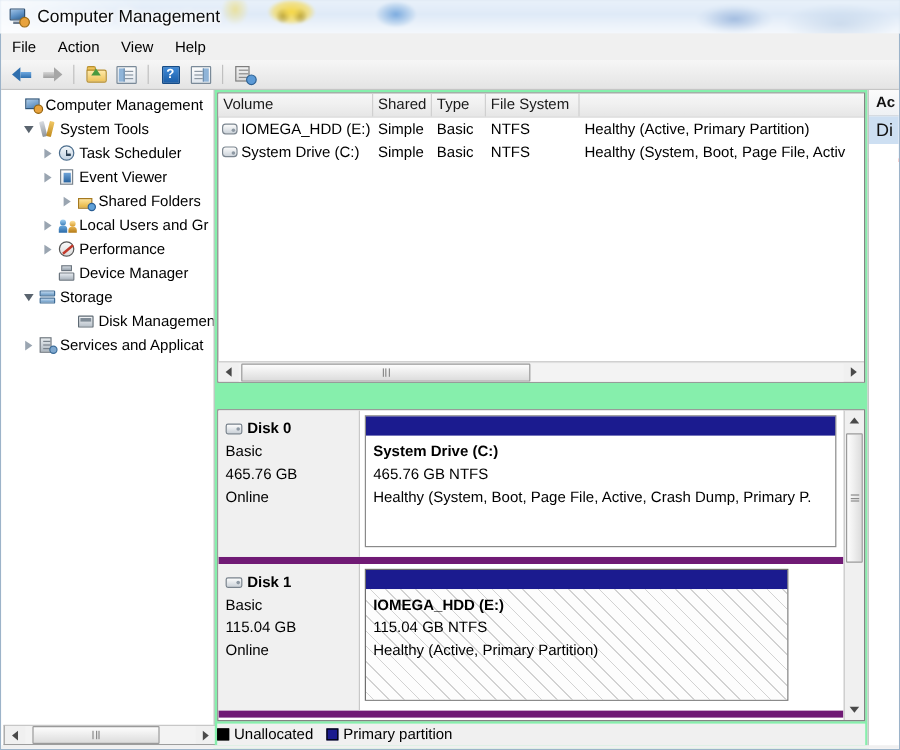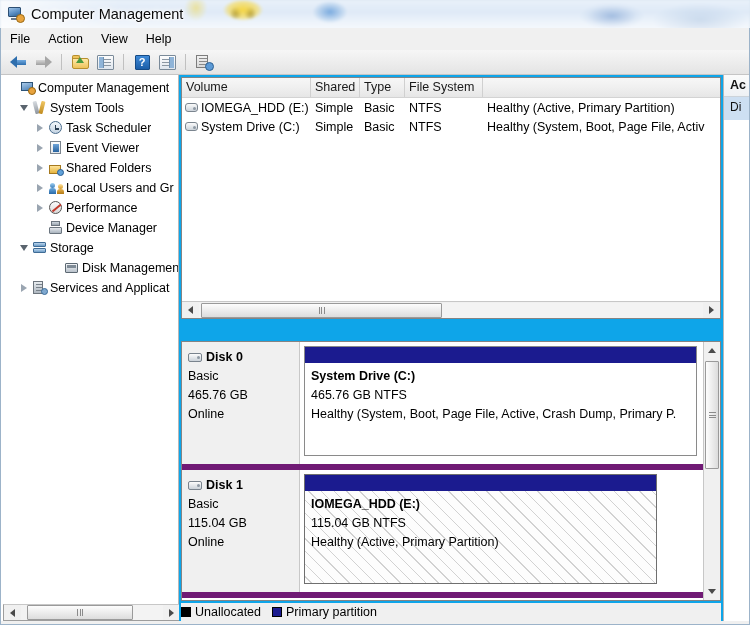--- a/index.html
+++ b/index.html
@@ -243,21 +243,21 @@
     background: linear-gradient(180deg,#e8ecef,#aeb7c0); border: 1px solid #6d757d; }
   .i-services .b i { position: absolute; left: 2px; width: 6px; height: 1px; background: #79828b; display:block; }
   .i-services .g { position: absolute; right: -1px; bottom: 0px; width: 7px; height: 7px;
     background: #7fa8cf; border: 1px solid #3b6c99; border-radius: 50%; }
 
   
   #content {
     flex: 1; height: 549px; position: relative; display: flex;
   }
   #center {
-    width: 544px; height: 549px; position: relative; background: #0ea5e9;
+    width: 544px; height: 549px; position: relative; background: #86efac;
   }
 
   
   #vollist {
     position: absolute; left: 2px; top: 2px; width: 540px; height: 242px;
     background: #fff; border: 1px solid #848484;
   }
   #volheader {
     display: flex; height: 20px;
     background: linear-gradient(180deg,#f7f7f7 0%, #f0f0f0 48%, #e6e6e6 100%);
@@ -380,21 +380,21 @@
     border-left: 1px solid #b7b7b7; position: relative; overflow: hidden;
   }
   #act-header {
     height: 22px; background: linear-gradient(180deg,#fbfbfb,#eef1f4);
     border-bottom: 1px solid #ccd3da;
     font-weight: bold; font-size: 12.5px; color: #111;
     padding: 3px 0 0 6px; white-space: nowrap; overflow: hidden;
   }
   #act-item {
     height: 38px; background: #cddff2; border-bottom: 3px solid #ef4444;
-    font-size: 12px; color: #111; padding: 3px 0 0 6px;
+    font-size: 15px; color: #111; padding: 3px 0 0 6px;
     white-space: nowrap; overflow: hidden;
   }
   #act-rest { position: absolute; left: 0; top: 45px; right: 0; bottom: 0; background: #fff; }
 
   
   #treehs { left: 2px; bottom: 3px; width: 178px; }
   #lisths { left: 0; bottom: 0; width: 538px; border-left: none; border-right: none; border-bottom: none; }
   #statusstrip {
     position: absolute; left: 0; bottom: 0; width: 748px; height: 3px; background: #f0f0f0;
   }
@@ -528,21 +528,21 @@
             <span class="ti">
               <span class="i16">
                   <span class="i-event">
                     <span class="bl"></span>
                   </span>
                 </span>
             </span>
             <span class="tl">Event Viewer</span>
           </div>
 
-          <div class="tnode" style="padding-left:32px">
+          <div class="tnode" style="padding-left:48px">
             <span class="exp">
                 <span class="tri"></span>
               </span>
             <span class="ti">
               <span class="i16 i-shared">
                   <span class="f"></span>
                   <span class="h"></span>
                 </span>
             </span>
             <span class="tl">Shared Folders</span>

